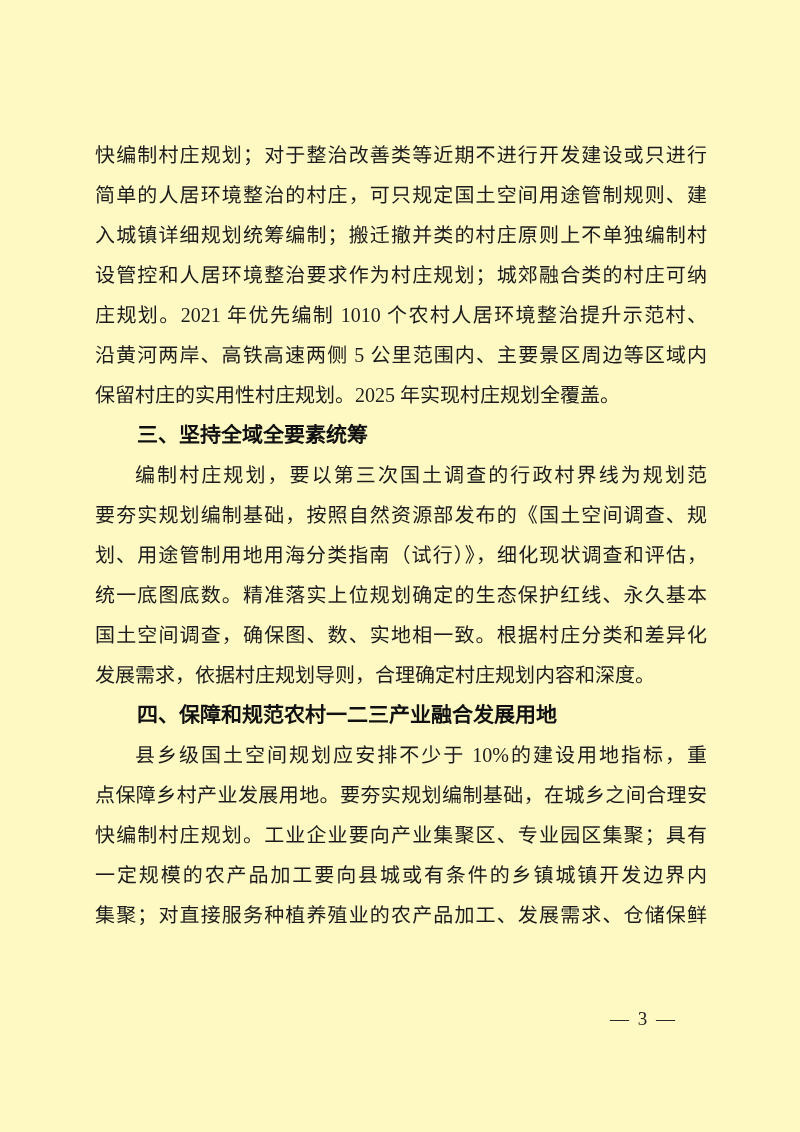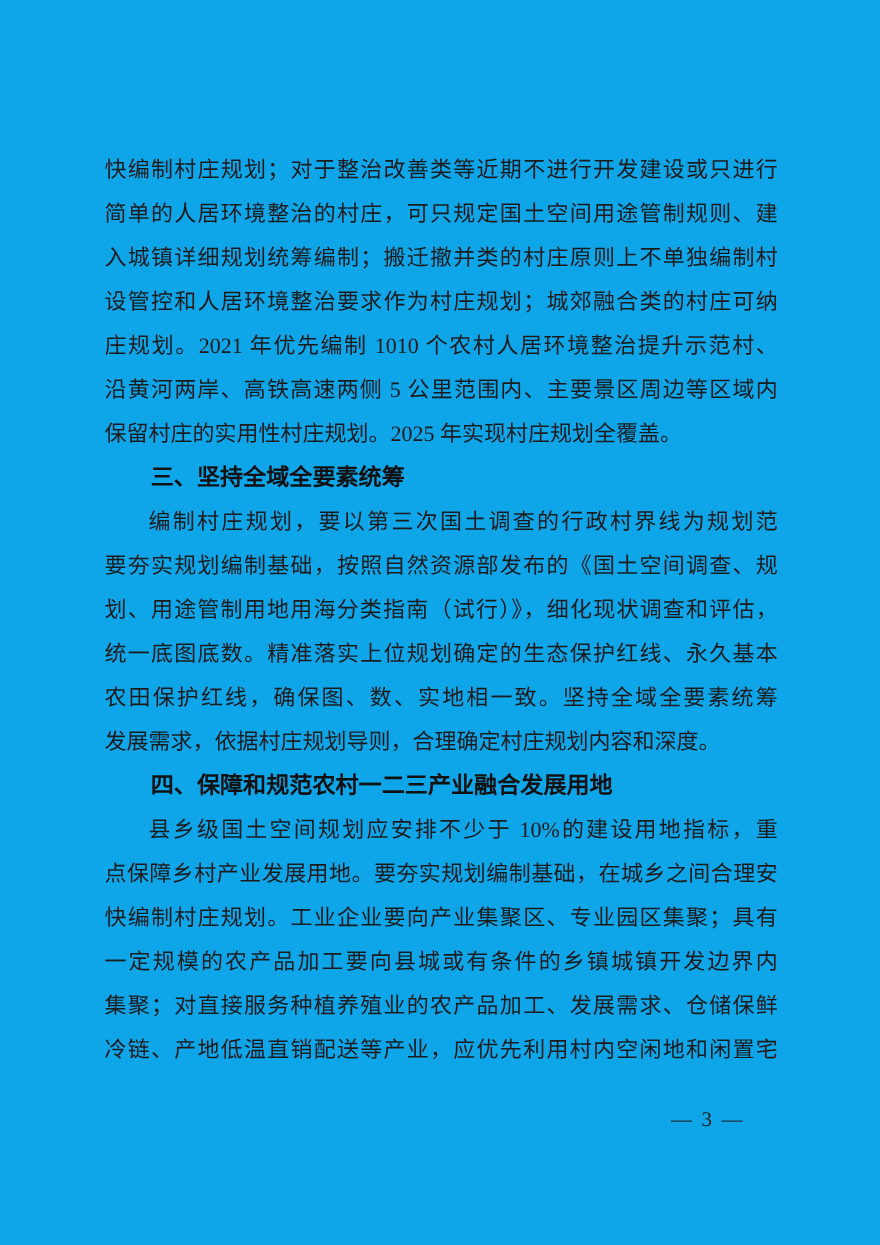--- a/index.html
+++ b/index.html
@@ -11,21 +11,21 @@
     height: 1132px;
     background: #ffffff;
     position: relative;
     overflow: hidden;
   }
   .page {
     position: absolute;
     left: 0; top: 0;
     width: 800px;
     height: 1132px;
-    background: #0ea5e9;
+    background: #fef9c3;
   }
   .text-block {
     position: absolute;
     left: 95px;
     top: 135px;
     width: 612px;
   }
   .line {
     height: 40px;
     line-height: 40px;
@@ -71,24 +71,23 @@
       <div class="line justify">入城镇详细规划统筹编制；搬迁撤并类的村庄原则上不单独编制村</div>
       <div class="line justify">设管控和人居环境整治要求作为村庄规划；城郊融合类的村庄可纳</div>
       <div class="line justify">庄规划。2021 年优先编制 1010 个农村人居环境整治提升示范村、</div>
       <div class="line justify">沿黄河两岸、高铁高速两侧 5 公里范围内、主要景区周边等区域内</div>
       <div class="line">保留村庄的实用性村庄规划。2025 年实现村庄规划全覆盖。</div>
       <div class="line heading indent">三、坚持全域全要素统筹</div>
       <div class="line justify indent">编制村庄规划，要以第三次国土调查的行政村界线为规划范</div>
       <div class="line justify">要夯实规划编制基础，按照自然资源部发布的《国土空间调查、规</div>
       <div class="line justify">划、用途管制用地用海分类指南（试行）》，细化现状调查和评估，</div>
       <div class="line justify">统一底图底数。精准落实上位规划确定的生态保护红线、永久基本</div>
-      <div class="line justify">农田保护红线，确保图、数、实地相一致。坚持全域全要素统筹</div>
+      <div class="line justify">国土空间调查，确保图、数、实地相一致。根据村庄分类和差异化</div>
       <div class="line">发展需求，依据村庄规划导则，合理确定村庄规划内容和深度。</div>
       <div class="line heading indent">四、保障和规范农村一二三产业融合发展用地</div>
       <div class="line justify indent">县乡级国土空间规划应安排不少于 10%的建设用地指标，重</div>
       <div class="line justify">点保障乡村产业发展用地。要夯实规划编制基础，在城乡之间合理安</div>
       <div class="line justify">快编制村庄规划。工业企业要向产业集聚区、专业园区集聚；具有</div>
       <div class="line justify">一定规模的农产品加工要向县城或有条件的乡镇城镇开发边界内</div>
       <div class="line justify">集聚；对直接服务种植养殖业的农产品加工、发展需求、仓储保鲜</div>
-      <div class="line justify">冷链、产地低温直销配送等产业，应优先利用村内空闲地和闲置宅</div>
     </div>
   <div class="page-number">— 3 —</div>
 </div>
 
 </body></html>

